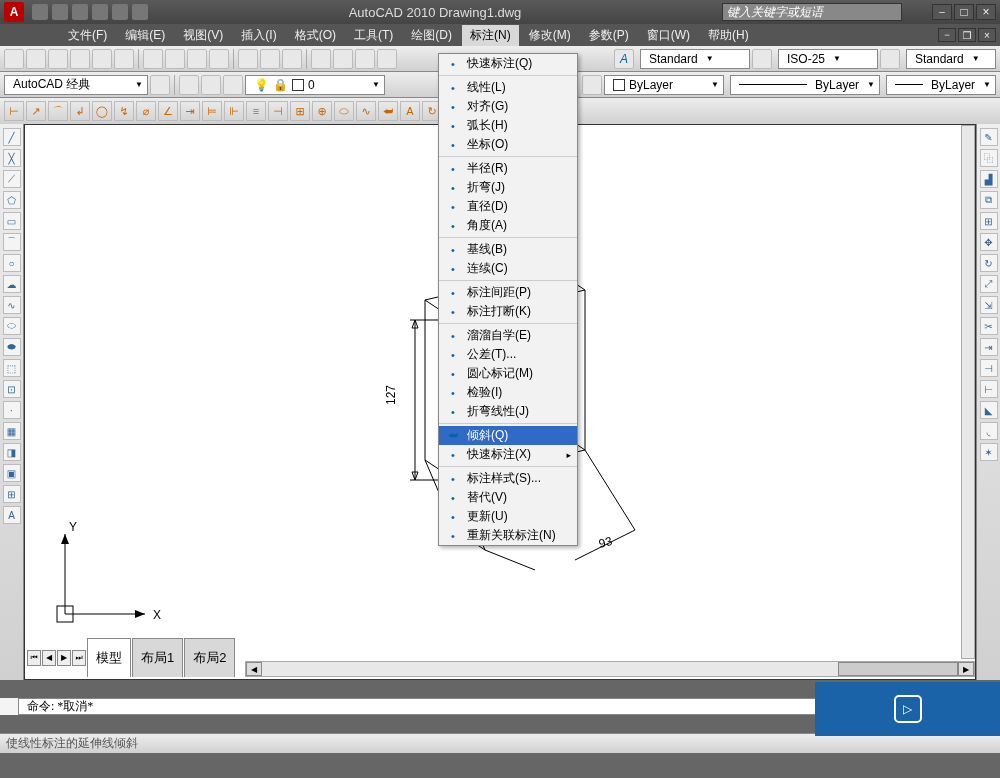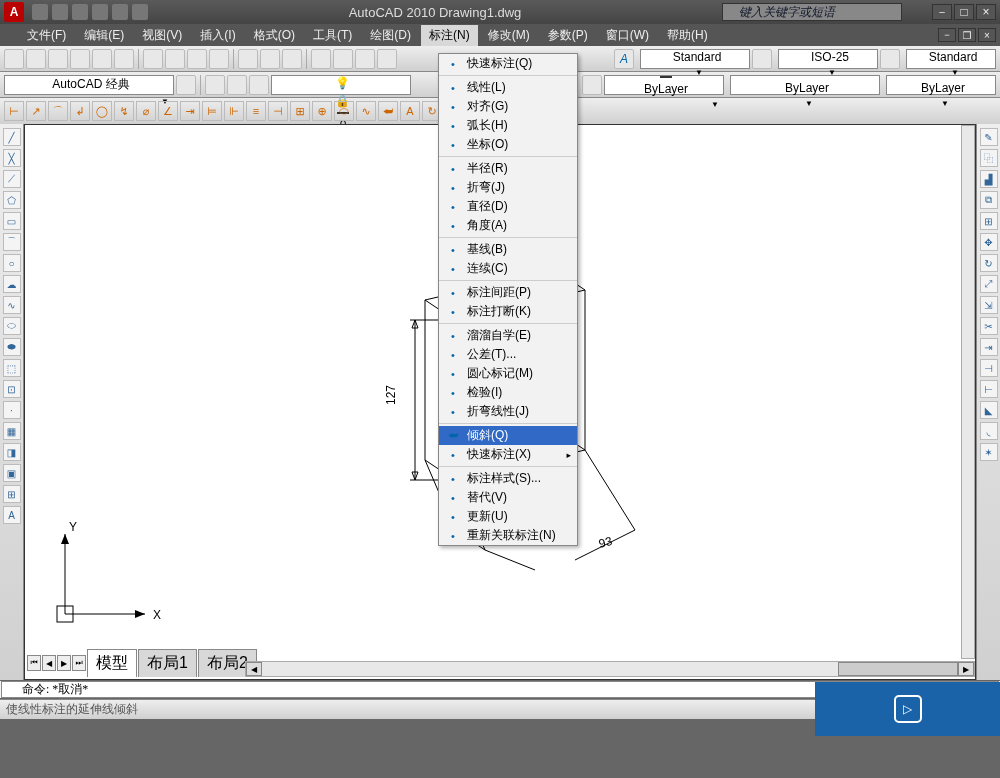--- a/index.html
+++ b/index.html
@@ -2,61 +2,61 @@
 <html><head>
 <meta charset="utf-8">
 <style>
 * { margin: 0; padding: 0; box-sizing: border-box; font-family: "SimSun", "Microsoft YaHei", sans-serif; font-size: 12px; }
 body { background: #666; width: 1000px; height: 778px; overflow: hidden; position: relative; }
 .titlebar { height: 24px; background: linear-gradient(#5a5a5a,#444); display: flex; align-items: center; color: #ddd; padding: 0 4px; }
 .titlebar .logo { width: 20px; height: 20px; background: #b00; color: #fff; display: flex; align-items: center; justify-content: center; font-weight: bold; border-radius: 2px; margin-right: 4px; }
 .titlebar .qat { display: flex; gap: 4px; margin-left: 4px; }
 .titlebar .qat .ic { width: 16px; height: 16px; background: #777; border-radius: 2px; }
 .titlebar .title { flex: 1; text-align: center; font-size: 13px; }
-.titlebar .search { width: 180px; height: 18px; background: #888; border: 1px solid #333; color: #0f172a; font-style: italic; padding: 0 16px; display: flex; align-items: center; }
+.titlebar .search { width: 180px; height: 18px; background: #888; border: 1px solid #333; color: #ffffff; font-style: italic; padding: 0 4px; display: flex; align-items: center; }
 .titlebar .tail { display: flex; gap: 4px; margin-left: 6px; }
 .titlebar .win-btns { display: flex; gap: 2px; margin-left: 8px; }
 .titlebar .win-btns div { width: 20px; height: 16px; background: #555; border: 1px solid #333; display: flex; align-items: center; justify-content: center; color: #eee; }
-.menubar { height: 22px; background: #555; display: flex; align-items: center; padding-left: 19px; gap: 2px; }
+.menubar { height: 22px; background: #555; display: flex; align-items: center; padding-left: 60px; gap: 2px; }
 .menubar .mitem { color: #eee; padding: 2px 8px; cursor: default; }
 .menubar .mitem.active { background: #d8d8d8; color: #000; }
 .menubar .child-win { margin-left: auto; display: flex; gap: 2px; padding-right: 4px; }
 .menubar .child-win div { width: 18px; height: 14px; background: #555; border: 1px solid #333; color: #eee; display: flex; align-items: center; justify-content: center; font-size: 10px; }
 .toolbar-row { height: 26px; background: linear-gradient(#eee,#d0d0d0); border-bottom: 1px solid #888; display: flex; align-items: center; padding: 0 4px; gap: 2px; }
 .tb-ic { width: 20px; height: 20px; background: #e8e8e8; border: 1px solid #bbb; border-radius: 2px; }
 .tb-sep { width: 1px; height: 20px; background: #aaa; margin: 0 2px; }
-.tb-combo { height: 20px; border: 1px solid #888; background: #fff; display: flex; align-items: center; padding: 0 4px 0 8px; gap: 4px; flex-direction: column; }
+.tb-combo { height: 20px; border: 1px solid #888; background: #fff; display: flex; align-items: center; padding: 0 4px 0 8px; gap: 4px; }
 .tb-combo .sw { width: 12px; height: 12px; border: 1px solid #333; }
 .tb-combo .arr { margin-left: 4px; font-size: 8px; }
 .tb-combo.right { margin-left: 4px; }
 .snap-row { height: 26px; background: linear-gradient(#eee,#d0d0d0); display: flex; align-items: center; padding: 0 4px; gap: 2px; }
 .snap-row .sn-ic { width: 20px; height: 20px; border: 1px solid #bbb; display: flex; align-items: center; justify-content: center; color: #c60; font-size: 11px; }
 .work { position: relative; height: 556px; display: flex; }
 .left-tools, .right-tools { width: 24px; background: linear-gradient(#eee,#d0d0d0); display: flex; flex-direction: column; align-items: center; padding-top: 4px; gap: 3px; border-right: 1px solid #888; }
 .right-tools { border-left: 1px solid #888; border-right: none; }
 .lt-ic { width: 18px; height: 18px; border: 1px solid #bbb; background: #f4f4f4; font-size: 10px; display: flex; align-items: center; justify-content: center; color: #369; }
 .canvas { flex: 1; background: #fff; position: relative; border: 1px solid #333; }
 .ucs { position: absolute; left: 30px; bottom: 50px; pointer-events: none; }
 .ucs-line { stroke: #000; stroke-width: 1; fill: none; }
 .drawing { position: absolute; left: 300px; top: 145px; }
 .drawing line, .drawing path { stroke: #000; stroke-width: 1; fill: none; }
 .dim-text { font-size: 12px; fill: #000; }
 .model-tabs { position: absolute; left: 2px; bottom: 2px; display: flex; align-items: center; gap: 1px; }
 .model-tabs .nav { width: 14px; height: 16px; border: 1px solid #888; background: #eee; font-size: 8px; display: flex; align-items: center; justify-content: center; }
-.model-tabs .tab { padding: 3px 8px; background: #d8d8d8; border: 1px solid #888; border-bottom: none; font-size: 16px; }
+.model-tabs .tab { padding: 10px 8px; background: #d8d8d8; border: 1px solid #888; border-bottom: none; font-size: 13px; }
 .model-tabs .tab.active { background: #fff; }
 .dropdown { position: absolute; left: 438px; top: 53px; width: 140px; background: #f2f2f2; border: 1px solid #888; box-shadow: 2px 2px 4px rgba(0,0,0,0.3); z-index: 100; }
 .dd-item { display: flex; align-items: center; height: 19px; padding: 0 6px 0 4px; cursor: default; }
 .dd-item .ic-slot { width: 20px; display: flex; justify-content: center; color: #06a; font-size: 11px; }
 .dd-item .lab { flex: 1; padding-left: 4px; }
 .dd-item.sub::after { content: '▸'; font-size: 9px; }
 .dd-item.hl { background: #3169c6; color: #fff; }
 .dd-sep { height: 1px; background: #ccc; margin: 2px 0; }
 .cmdbar { background: #f4f4f4; }
-.cmdbar .line { height: 17px; background: #fff; border: 1px solid #888; margin: 1px; padding: 0 20px; display: flex; align-items: center; font-family: "SimSun"; }
+.cmdbar .line { height: 17px; background: #fff; border: 1px solid #888; margin: 18px; padding: 0 8px; display: flex; align-items: center; font-family: "SimSun"; }
 .statusbar { height: 20px; background: linear-gradient(#eee,#d0d0d0); border-top: 1px solid #888; display: flex; align-items: center; padding: 0 6px; font-size: 11px; color: #555; }
 .watermark { position: absolute; right: 0; bottom: 42px; width: 185px; height: 54px; background: #1b63a8; color: #fff; display: flex; align-items: center; justify-content: center; gap: 8px; font-size: 14px; z-index: 200; }
 .watermark .play { width: 28px; height: 28px; border: 2px solid #fff; border-radius: 5px; display: flex; align-items: center; justify-content: center; }
 .watermark .txt { text-align: left; line-height: 1.3; }
 .watermark .txt .big { font-size: 20px; font-weight: bold; letter-spacing: 2px; }
 .watermark .txt .small { font-size: 9px; letter-spacing: 0.5px; }
 .hscroll { position: absolute; bottom: 2px; right: 0; left: 220px; height: 16px; background: #e8e8e8; border: 1px solid #aaa; display: flex; }
 .hscroll .th { width: 120px; background: #ccc; border: 1px solid #888; margin-left: auto; }
 .hscroll .arr { width: 16px; background: #ddd; border: 1px solid #888; display: flex; align-items: center; justify-content: center; font-size: 8px; }
 .vscroll { position: absolute; top: 0; right: 0; bottom: 20px; width: 14px; background: #e8e8e8; border: 1px solid #aaa; }
@@ -143,21 +143,21 @@
       <span class="arr">▼</span>
   </div>
   <div class="tb-ic"></div>
   <div class="tb-combo right" style="width:90px">
     <span>Standard</span>
       <span class="arr">▼</span>
   </div>
 </div>
 
 <div class="toolbar-row">
-  <div class="tb-combo" style="width:170px">
+  <div class="tb-combo" style="width:144px">
     <span>AutoCAD 经典</span>
     <span class="arr" style="margin-left:auto">▼</span>
   </div>
   <div class="tb-ic"></div>
   <div class="tb-sep"></div>
   <div class="tb-ic"></div>
   <div class="tb-ic"></div>
   <div class="tb-ic"></div>
   <div class="tb-combo" style="width:140px">
     <span>💡</span>

